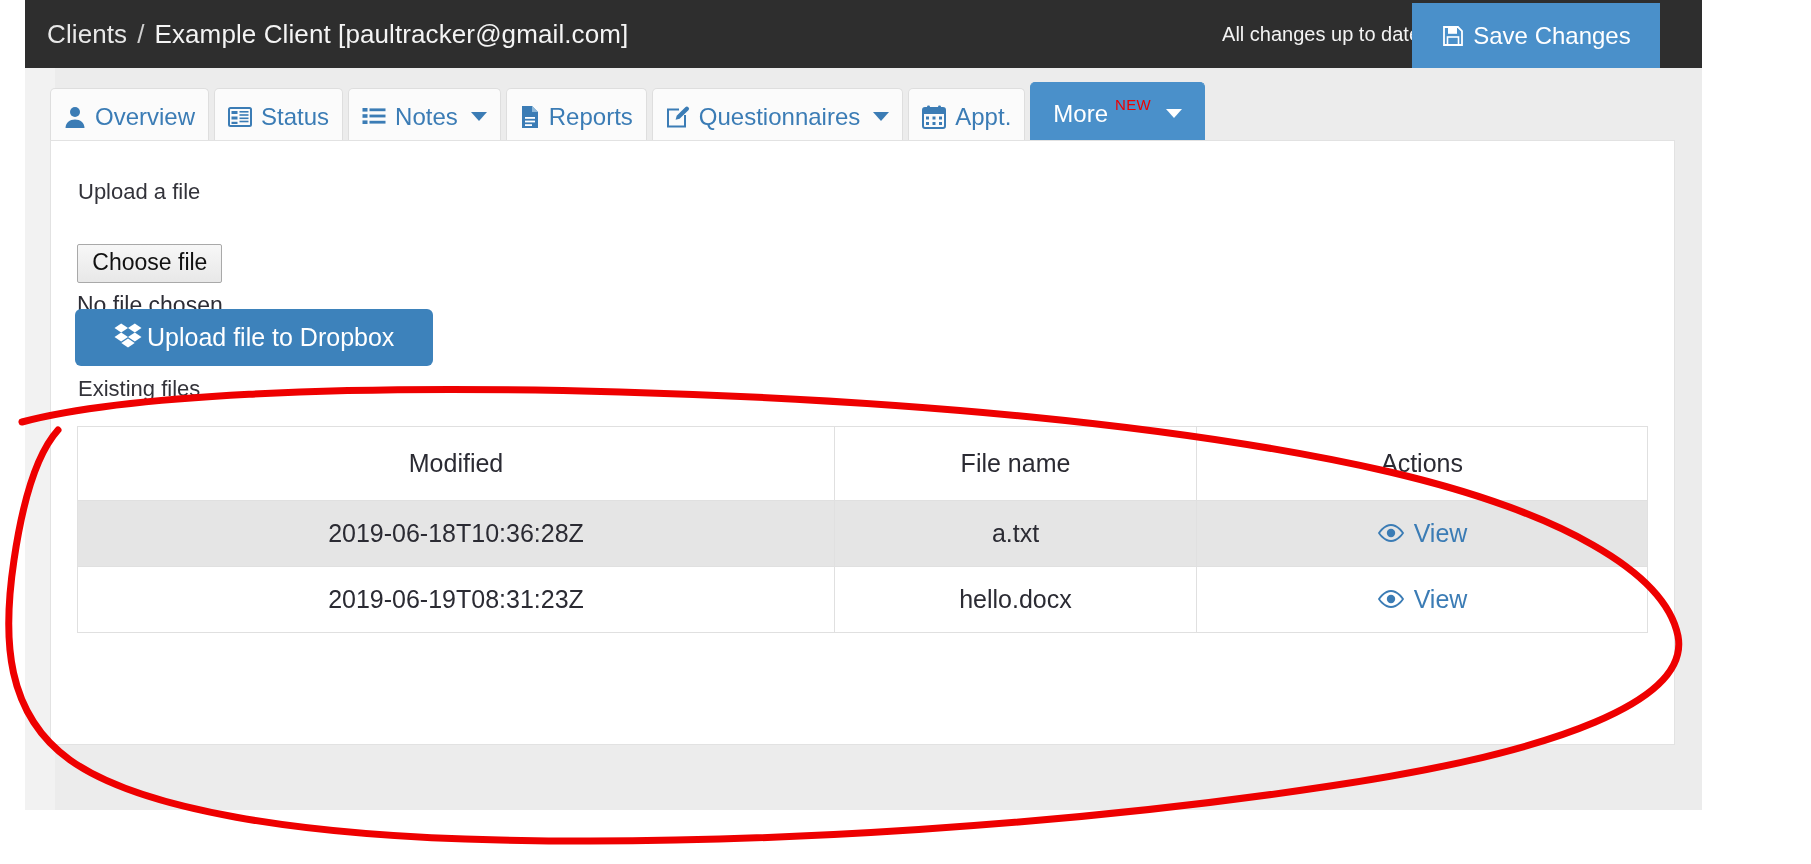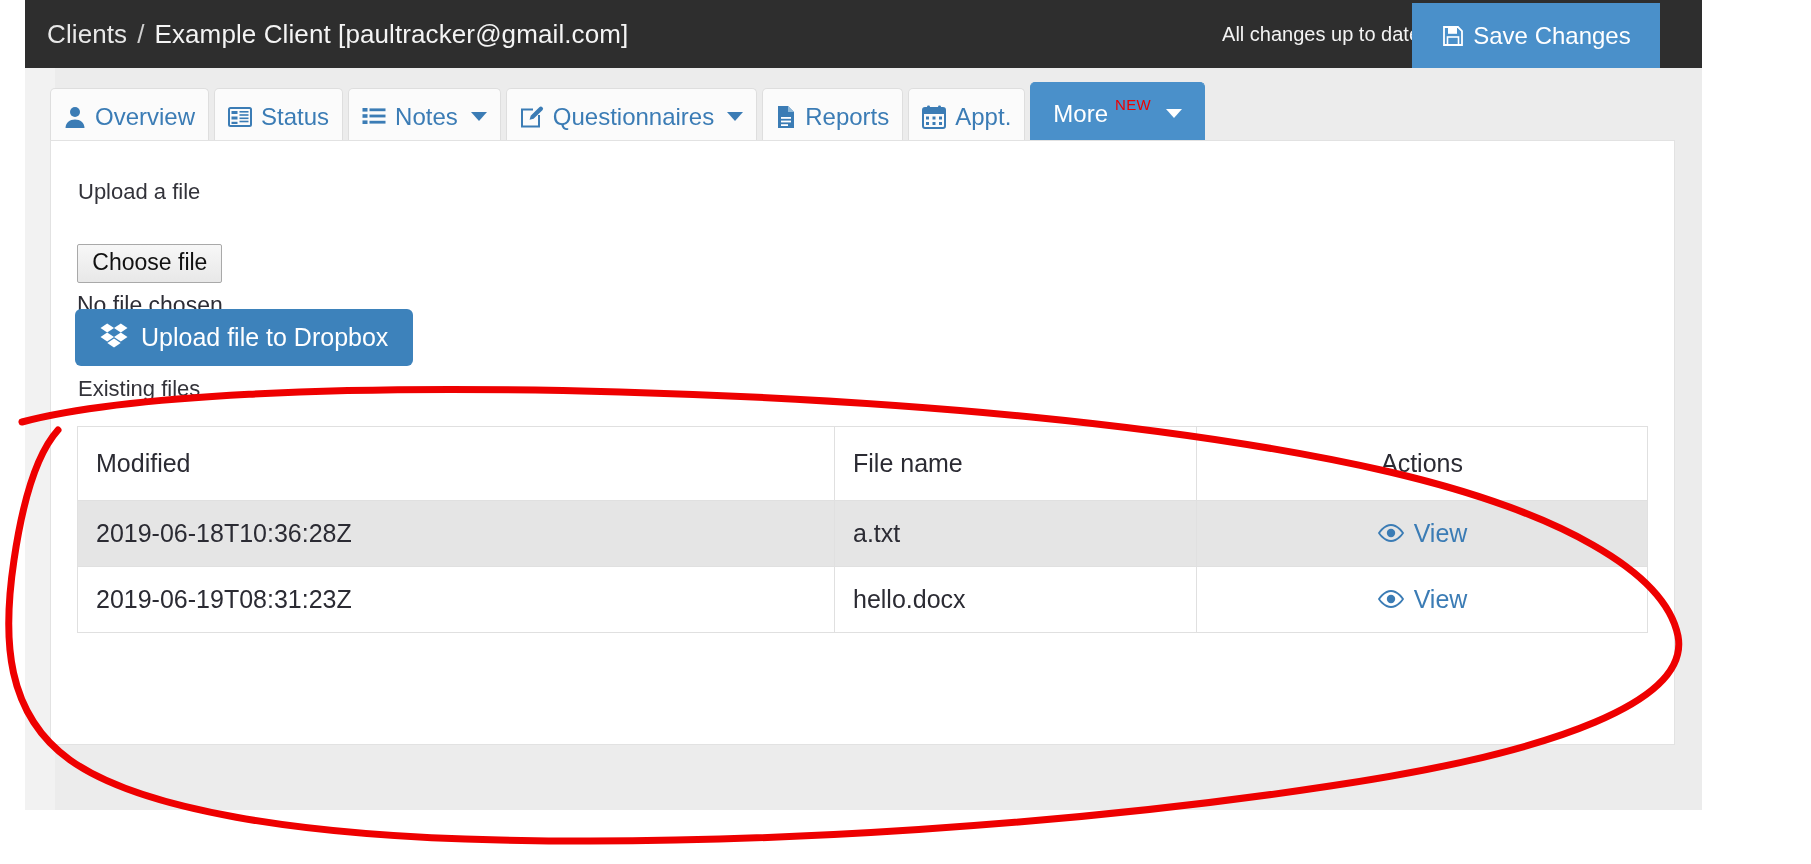--- a/index.html
+++ b/index.html
@@ -197,42 +197,42 @@
   .dropbox-btn {
     position: absolute;
     left: 24px;
     top: 168px;
     background: #3d82bb;
     border: none;
     border-radius: 6px;
     color: #ffffff;
     font-size: 25px;
     font-family: "Liberation Sans", sans-serif;
-    padding: 0 25px;
+    padding: 0 39px;
     height: 57px;
     display: flex;
     align-items: center;
-    gap: 13px;
+    gap: 5px;
     cursor: pointer;
   }
 
   .existing-title { position: absolute; left: 27px; top: 235px; }
 
   
   .files-table {
     position: absolute;
     left: 26px;
     top: 285px;
     width: 1570px;
     border-collapse: collapse;
     table-layout: fixed;
   }
   .files-table th, .files-table td {
     border: 1px solid #e0e0e0;
-    text-align: left;
+    text-align: center;
     font-size: 25px;
     color: #2b2b33;
     font-weight: 400;
     padding: 18px 18px;
     height: 30px;
     box-sizing: border-box;
   }
   .files-table th { padding-top: 22px; padding-bottom: 22px; }
   .files-table col.c-modified { width: 757px; }
   .files-table col.c-filename { width: 362px; }
@@ -335,40 +335,40 @@
           <rect x="0.5" y="14.4" width="5" height="3.6" fill="#3b7cb5"></rect>
           <rect x="7.5" y="14.8" width="16" height="2.8" fill="#3b7cb5"></rect>
         </svg>
       </span>
       <span>Notes</span>
       <span class="caret"></span>
     </div>
 
     <div class="tab">
       <span class="ico">
-        <svg width="24" height="24" viewBox="0 0 24 24">
-          <path d="M2 5.5h11v-2H1v19h19V10h-2v10.5H3V5.5z" fill="#3b7cb5"></path>
-          <path d="M22.4 2.2a2.2 2.2 0 0 0-3.1 0l-8.6 8.6-1.1 4 4-1.1 8.8-8.4a2.2 2.2 0 0 0 0-3.1z" fill="#3b7cb5"></path>
-        </svg>
-      </span>
-      <span>Questionnaires</span>
-      <span class="caret"></span>
-    </div>
-
-    <div class="tab">
-      <span class="ico">
         <svg width="20" height="24" viewBox="0 0 20 24">
           <path d="M2 1h10l6 6v16H2V1z" fill="#3b7cb5"></path>
           <path d="M12 1l6 6h-6V1z" fill="#8fb9da"></path>
           <rect x="5" y="12" width="10" height="1.8" fill="#ffffff"></rect>
           <rect x="5" y="15.6" width="10" height="1.8" fill="#ffffff"></rect>
           <rect x="5" y="19.2" width="7" height="1.8" fill="#ffffff"></rect>
         </svg>
       </span>
       <span>Reports</span>
+    </div>
+
+    <div class="tab">
+      <span class="ico">
+        <svg width="24" height="24" viewBox="0 0 24 24">
+          <path d="M2 5.5h11v-2H1v19h19V10h-2v10.5H3V5.5z" fill="#3b7cb5"></path>
+          <path d="M22.4 2.2a2.2 2.2 0 0 0-3.1 0l-8.6 8.6-1.1 4 4-1.1 8.8-8.4a2.2 2.2 0 0 0 0-3.1z" fill="#3b7cb5"></path>
+        </svg>
+      </span>
+      <span>Questionnaires</span>
+      <span class="caret"></span>
     </div>
 
 
     <div class="tab">
       <span class="ico">
         <svg width="24" height="24" viewBox="0 0 24 24">
           <rect x="1" y="3" width="22" height="20" rx="2" fill="none" stroke="#3b7cb5" stroke-width="2"></rect>
           <rect x="1" y="3" width="22" height="6" fill="#3b7cb5"></rect>
           <rect x="5" y="0.5" width="3" height="5" rx="1.2" fill="#3b7cb5"></rect>
           <rect x="16" y="0.5" width="3" height="5" rx="1.2" fill="#3b7cb5"></rect>

